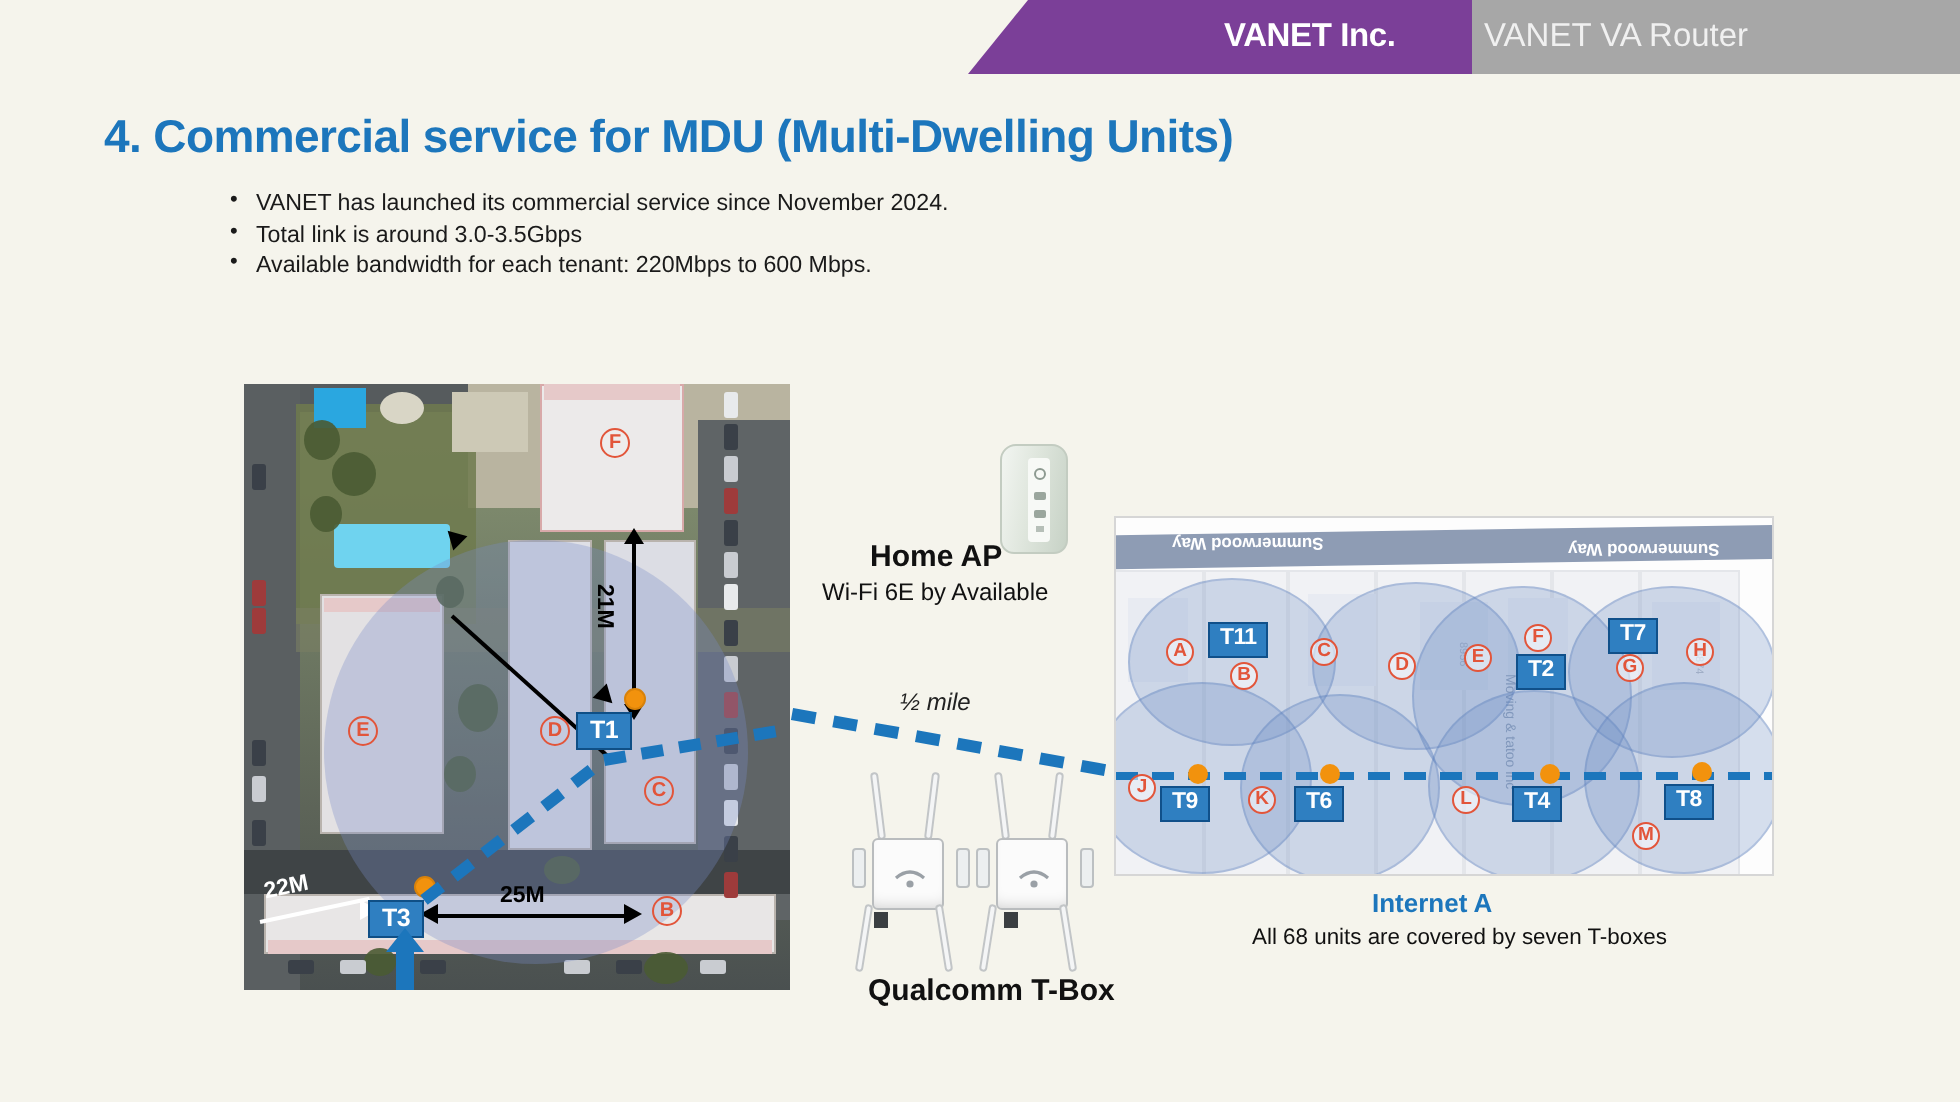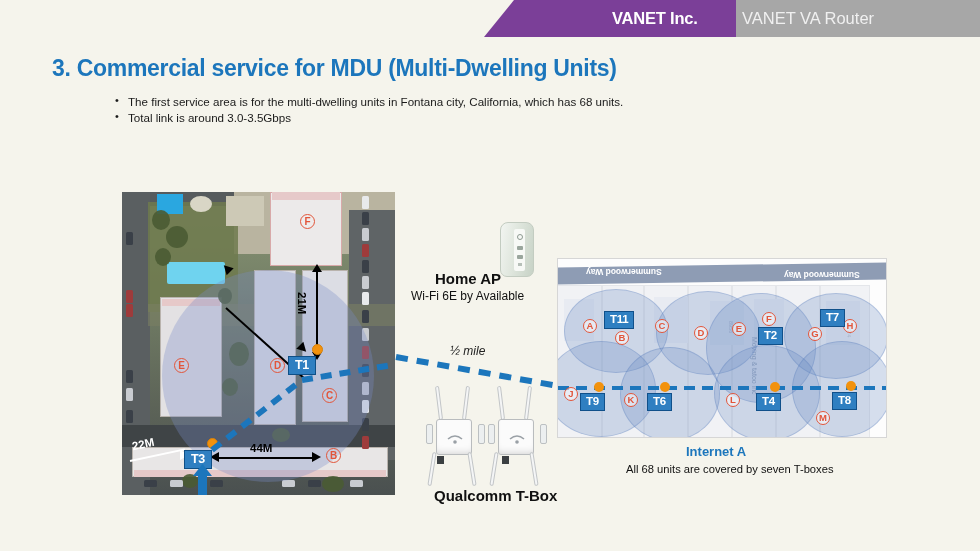--- a/index.html
+++ b/index.html
@@ -246,25 +246,26 @@
 
 <div class="slide">
 
   <div class="hdr">
     <div class="hdr-gray"></div>
     <div class="hdr-purple"></div>
     <div class="hdr-brand">VANET Inc.</div>
     <div class="hdr-product">VANET VA Router</div>
   </div>
 
-  <div class="title">3. Commercial service for MDU (Multi-Dwelling Units)</div>
+  <div class="title">4. Commercial service for MDU (Multi-Dwelling Units)</div>
 
   <ul class="bullets">
-    <li>The first service area is for the multi-dwelling units in Fontana city, California, which has 68 units.</li>
+    <li>VANET has launched its commercial service since November 2024.</li>
     <li>Total link is around 3.0-3.5Gbps</li>
+    <li>Available bandwidth for each tenant: 220Mbps to 600 Mbps.</li>
   </ul>
 
   <div class="aerial">
     <div class="ground"></div>
 
     <div class="px road-top"></div>
     <div class="px grass2"></div>
     <div class="px road-left"></div>
     <div class="px road-right"></div>
     <div class="px grass1"></div>
@@ -334,21 +335,21 @@
     <div class="arrowhead" style="left:190px;top:160px;border-left:5px solid transparent;border-right:5px solid transparent;border-top:8px solid #000;"></div>
     <div class="mlabel" style="left:186px;top:100px;transform:rotate(90deg);transform-origin:left top;">21M</div>
 
     <div class="marr" style="left:104px;top:115px;width:108px;transform:rotate(42deg);transform-origin:left center;"></div>
     <div class="arrowhead" style="left:100px;top:72px;border-left:5px solid transparent;border-right:5px solid transparent;border-bottom:9px solid #000;transform:rotate(-45deg);"></div>
     <div class="arrowhead" style="left:176px;top:152px;border-left:5px solid transparent;border-right:5px solid transparent;border-top:9px solid #000;transform:rotate(-45deg);"></div>
 
     <div class="marr" style="left:96px;top:265px;width:96px;"></div>
     <div class="arrowhead" style="left:88px;top:260px;border-top:5px solid transparent;border-bottom:5px solid transparent;border-right:9px solid #000;"></div>
     <div class="arrowhead" style="left:190px;top:260px;border-top:5px solid transparent;border-bottom:5px solid transparent;border-left:9px solid #000;"></div>
-    <div class="mlabel" style="left:128px;top:250px;">44M</div>
+    <div class="mlabel" style="left:128px;top:250px;">25M</div>
 
     <div class="marr w" style="left:8px;top:268px;width:56px;transform:rotate(-12deg);transform-origin:left center;"></div>
     <div class="arrowhead" style="left:58px;top:258px;border-top:5px solid transparent;border-bottom:5px solid transparent;border-left:9px solid #fff;"></div>
     <div class="mlabel w" style="left:10px;top:246px;transform:rotate(-12deg);">22M</div>
 
     <div class="dot" style="left:190px;top:152px;"></div>
     <div class="tbox" style="left:166px;top:164px;">T1</div>
     <div class="dot" style="left:85px;top:246px;"></div>
     <div class="tbox" style="left:62px;top:258px;">T3</div>
 
@@ -463,21 +464,21 @@
     <div class="ca-lc" style="left:250px;top:68px;">G</div>
     <div class="ca-lc" style="left:285px;top:60px;">H</div>
 
     <div class="ca-lc" style="left:6px;top:128px;">J</div>
     <div class="ca-lc" style="left:66px;top:134px;">K</div>
     <div class="ca-lc" style="left:168px;top:134px;">L</div>
     <div class="ca-lc" style="left:258px;top:152px;">M</div>
 
     <div class="ca-tbox" style="left:46px;top:52px;">T11</div>
     <div class="ca-tbox" style="left:200px;top:68px;">T2</div>
-    <div class="ca-tbox" style="left:262px;top:50px;">T7</div>
+    <div class="ca-tbox" style="left:246px;top:50px;">T7</div>
 
     <div class="ca-dot" style="left:36px;top:123px;"></div>
     <div class="ca-tbox" style="left:22px;top:134px;">T9</div>
     <div class="ca-dot" style="left:102px;top:123px;"></div>
     <div class="ca-tbox" style="left:89px;top:134px;">T6</div>
     <div class="ca-dot" style="left:212px;top:123px;"></div>
     <div class="ca-tbox" style="left:198px;top:134px;">T4</div>
     <div class="ca-dot" style="left:288px;top:122px;"></div>
     <div class="ca-tbox" style="left:274px;top:133px;">T8</div>
   </div>

